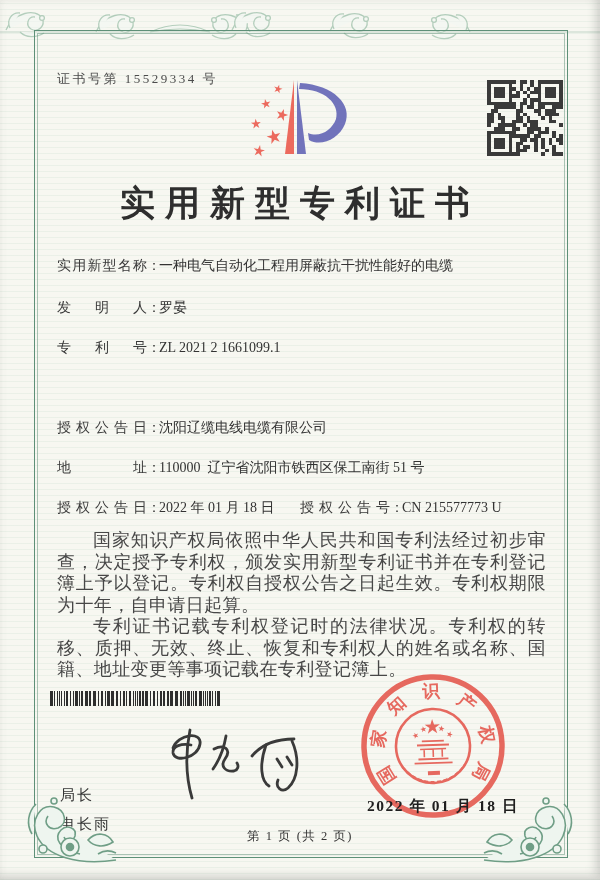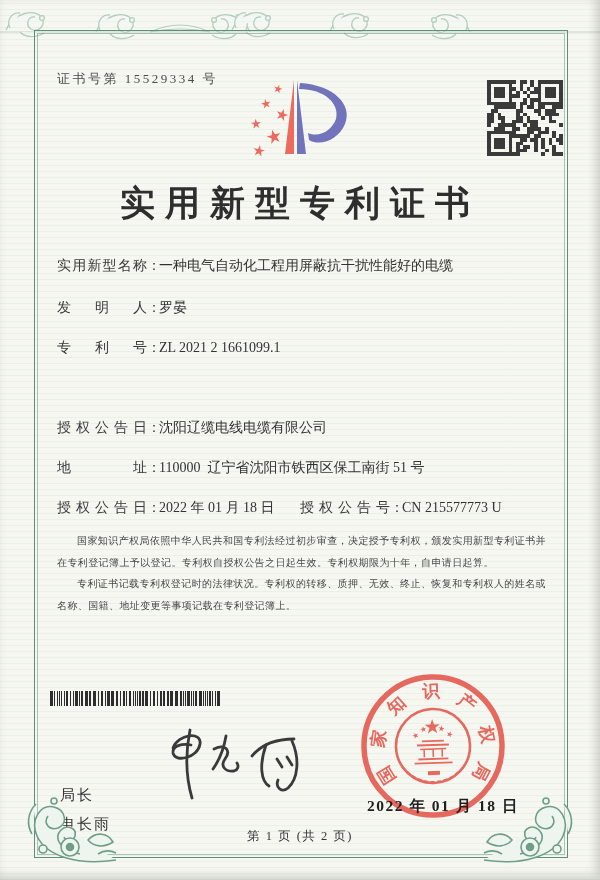--- a/index.html
+++ b/index.html
@@ -22,21 +22,21 @@
   .abs{position:absolute;}
   .certno{left:57px;top:70px;font-size:13px;letter-spacing:2.5px;color:#4c4c4c;}
   .title{left:0;right:0;top:180px;text-align:center;font-size:35px;font-weight:700;
     letter-spacing:10px;color:#2e2e2e;}
   .row{left:57px;width:488px;height:20px;font-size:14px;white-space:nowrap;}
   .flabel{display:inline-block;width:90px;text-align:justify;text-align-last:justify;
     text-justify:inter-character;vertical-align:top;color:#3a3a3a;}
   .fcolon{display:inline-block;width:12px;}
   .fvalue{white-space:pre-wrap;color:#333;}
   .pair2{position:absolute;left:243px;top:0;}
-  .paras{left:57px;top:530px;width:489px;font-size:10px;line-height:21.5px;
+  .paras{left:57px;top:530px;width:489px;font-size:18px;line-height:21.5px;
     color:#474747;letter-spacing:.4px;text-align:justify;}
   .paras p{margin:0;text-indent:2em;}
   .officer{left:60px;top:741px;font-size:15px;line-height:29px;color:#333;letter-spacing:2px;margin-top:40px;}
   .sealdate{left:367px;top:796px;font-size:15.5px;font-weight:600;letter-spacing:1.5px;
     color:#1f1f1f;z-index:6;}
   .footer{left:0;right:0;top:828px;text-align:center;font-size:12.5px;letter-spacing:1.5px;color:#333;}
   svg{display:block;}
   .sealtxt{font-family:"Liberation Serif","DejaVu Serif",serif;font-weight:bold;font-size:17.5px;
     fill:var(--seal-red);}
 </style>

